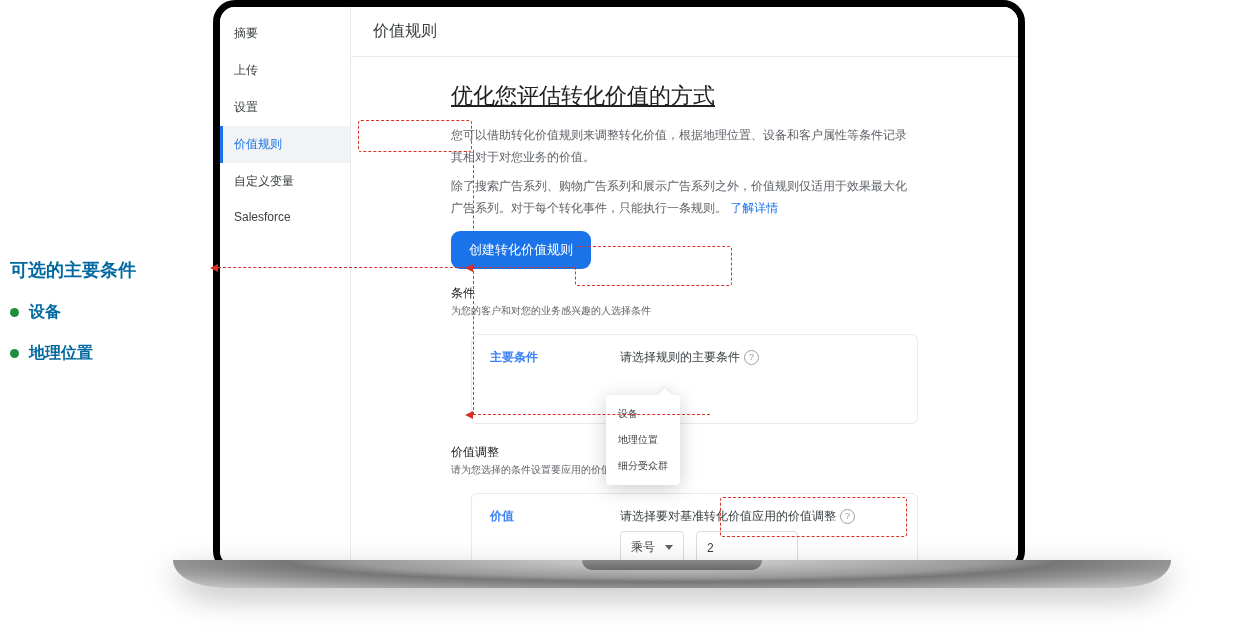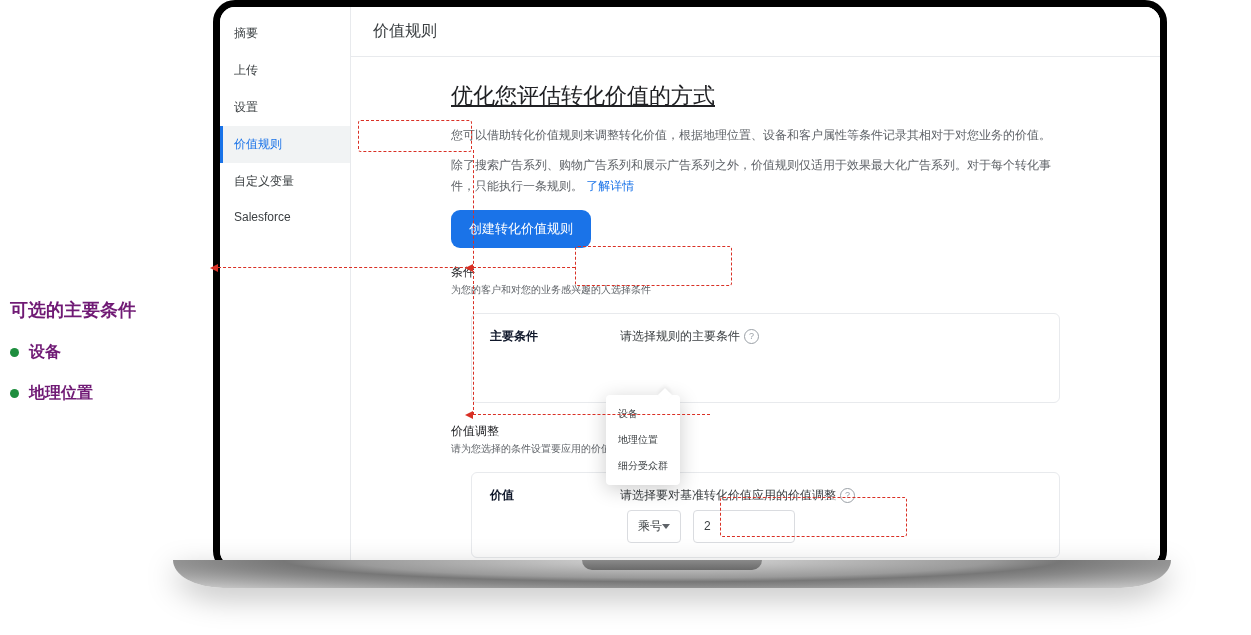--- a/index.html
+++ b/index.html
@@ -1,20 +1,20 @@
 <!DOCTYPE html>
 <html><head>
 <meta charset="utf-8">
 <style>
   html,body{margin:0;padding:0;font-family:"Helvetica Neue",Arial,"PingFang SC","Microsoft YaHei",sans-serif;background:#fff;color:#202124;}
   .canvas{position:relative;width:1251px;height:635px;}
 
   
   .laptop{position:absolute;left:213px;top:0;width:918px;height:600px;}
-  .screen-bezel{position:relative;width:954px;height:573px;border:7px solid #000;border-radius:22px;box-sizing:border-box;background:#fff;overflow:hidden;}
+  .screen-bezel{position:relative;width:812px;height:573px;border:7px solid #000;border-radius:22px;box-sizing:border-box;background:#fff;overflow:hidden;}
   .screen{position:absolute;left:0;top:0;right:0;bottom:0;overflow:hidden;}
   .base{position:absolute;left:-40px;top:560px;width:998px;height:28px;background:radial-gradient(ellipse at top,#d9d9d9 0%,#9a9a9a 45%,#777 55%,#888 65%,#cfcfcf 100%);border-radius:0 0 50px 50px/0 0 28px 28px;box-shadow:0 10px 30px rgba(0,0,0,.25);}
   .notch{position:absolute;left:50%;top:0;transform:translateX(-50%);width:180px;height:10px;background:linear-gradient(#8a8a8a,#6a6a6a);border-radius:0 0 60px 60px;}
 
   
   .app{position:absolute;inset:0;display:flex;background:#fff;}
   .sidebar{width:130px;border-right:1px solid #e8eaed;padding-top:8px;}
   .side-item{position:relative;font-size:12px;color:#3c4043;padding:10px 14px;cursor:pointer;}
   .side-item.selected{color:#1a73e8;background:#f1f3f4;}
   .side-item.selected::before{content:"";position:absolute;left:0;top:0;bottom:0;width:3px;background:#1a73e8;}
@@ -23,44 +23,44 @@
   .page-header{font-size:16px;color:#3c4043;padding:14px 22px;border-bottom:1px solid #e8eaed;}
   .content{padding:24px 100px 0 100px;position:relative;}
   h1.page-title{font-size:22px;font-weight:500;margin:0 0 14px 0;color:#202124;text-decoration:underline;}
   p.desc{font-size:12px;line-height:1.8;color:#5f6368;margin:0 0 8px 0;}
   a.link{color:#1a73e8;text-decoration:none;}
 
   .primary-btn{background:#1a73e8;color:#fff;border:none;font-size:13px;padding:10px 18px;border-radius:9px;cursor:pointer;}
   .sec-head{font-size:12px;color:#202124;padding:8px 0 2px 0;}
   .sec-sub{font-size:10px;color:#5f6368;padding-bottom:10px;}
   .card{background:#fff;border:1px solid #e8eaed;border-radius:6px;padding:14px 18px;display:flex;gap:40px;align-items:flex-start;margin-top:6px;margin-left:20px;margin-right:0;}
-  .card .lbl{width:90px;font-size:12px;color:#0f172a;font-weight:600;}
+  .card .lbl{width:90px;font-size:12px;color:#3b82f6;font-weight:600;}
   .card .field-col{flex:1;}
   .field-title{font-size:12px;color:#3c4043;display:flex;align-items:center;gap:4px;}
   .help{display:inline-flex;align-items:center;justify-content:center;width:13px;height:13px;border:1px solid #9aa0a6;color:#9aa0a6;border-radius:50%;font-size:9px;line-height:1;}
 
   
   .menu{position:absolute;background:#fff;border-radius:4px;box-shadow:0 4px 20px rgba(0,0,0,.2);font-size:10px;color:#3c4043;min-width:68px;padding:6px 0;z-index:5;}
   .menu-item{padding:6px 12px;cursor:pointer;}
   .menu-pointer{position:absolute;top:-5px;right:10px;width:10px;height:10px;background:#fff;transform:rotate(45deg);box-shadow:-2px -2px 4px rgba(0,0,0,.06);}
 
   
   .value-row{display:flex;gap:12px;margin-top:6px;}
-  .select-box{display:flex;align-items:center;border:1px solid #dadce0;border-radius:4px;padding:7px 10px;font-size:12px;color:#3c4043;cursor:pointer;margin-left:7px;}
+  .select-box{display:flex;align-items:center;gap:10px;border:1px solid #dadce0;border-radius:4px;padding:7px 10px;font-size:12px;color:#3c4043;cursor:pointer;}
   .chev{width:0;height:0;border-left:4px solid transparent;border-right:4px solid transparent;border-top:5px solid #5f6368;}
   .num-input{border:1px solid #dadce0;border-radius:4px;padding:7px 10px;font-size:12px;color:#3c4043;width:80px;background:#fff;}
 
   
   .hl{position:absolute;border:1.5px dashed #d93025;border-radius:3px;pointer-events:none;z-index:6;}
   .arrow-line{position:absolute;border-top:1.5px dashed #d93025;height:0;z-index:6;pointer-events:none;}
   .arrow-line::before{content:"";position:absolute;left:-8px;top:-4px;width:0;height:0;border-top:4px solid transparent;border-bottom:4px solid transparent;border-right:8px solid #d93025;}
   .vline{position:absolute;border-left:1.5px dashed #d93025;width:0;z-index:6;pointer-events:none;}
 
   
-  .anno{position:absolute;left:10px;top:258px;width:200px;color:#701a75;font-weight:700;margin-top:40px;}
+  .anno{position:absolute;left:10px;top:258px;width:200px;color:#0369a1;font-weight:700;}
   .anno .title{font-size:18px;margin-bottom:18px;}
   .anno ul{list-style:none;padding:0;margin:0;}
   .anno li{font-size:16px;margin:20px 0;display:flex;align-items:center;gap:10px;}
   .dot{width:9px;height:9px;border-radius:50%;background:#1e8e3e;flex:none;}
 </style>
 </head>
 <body>
 
 <div class="canvas">
 

